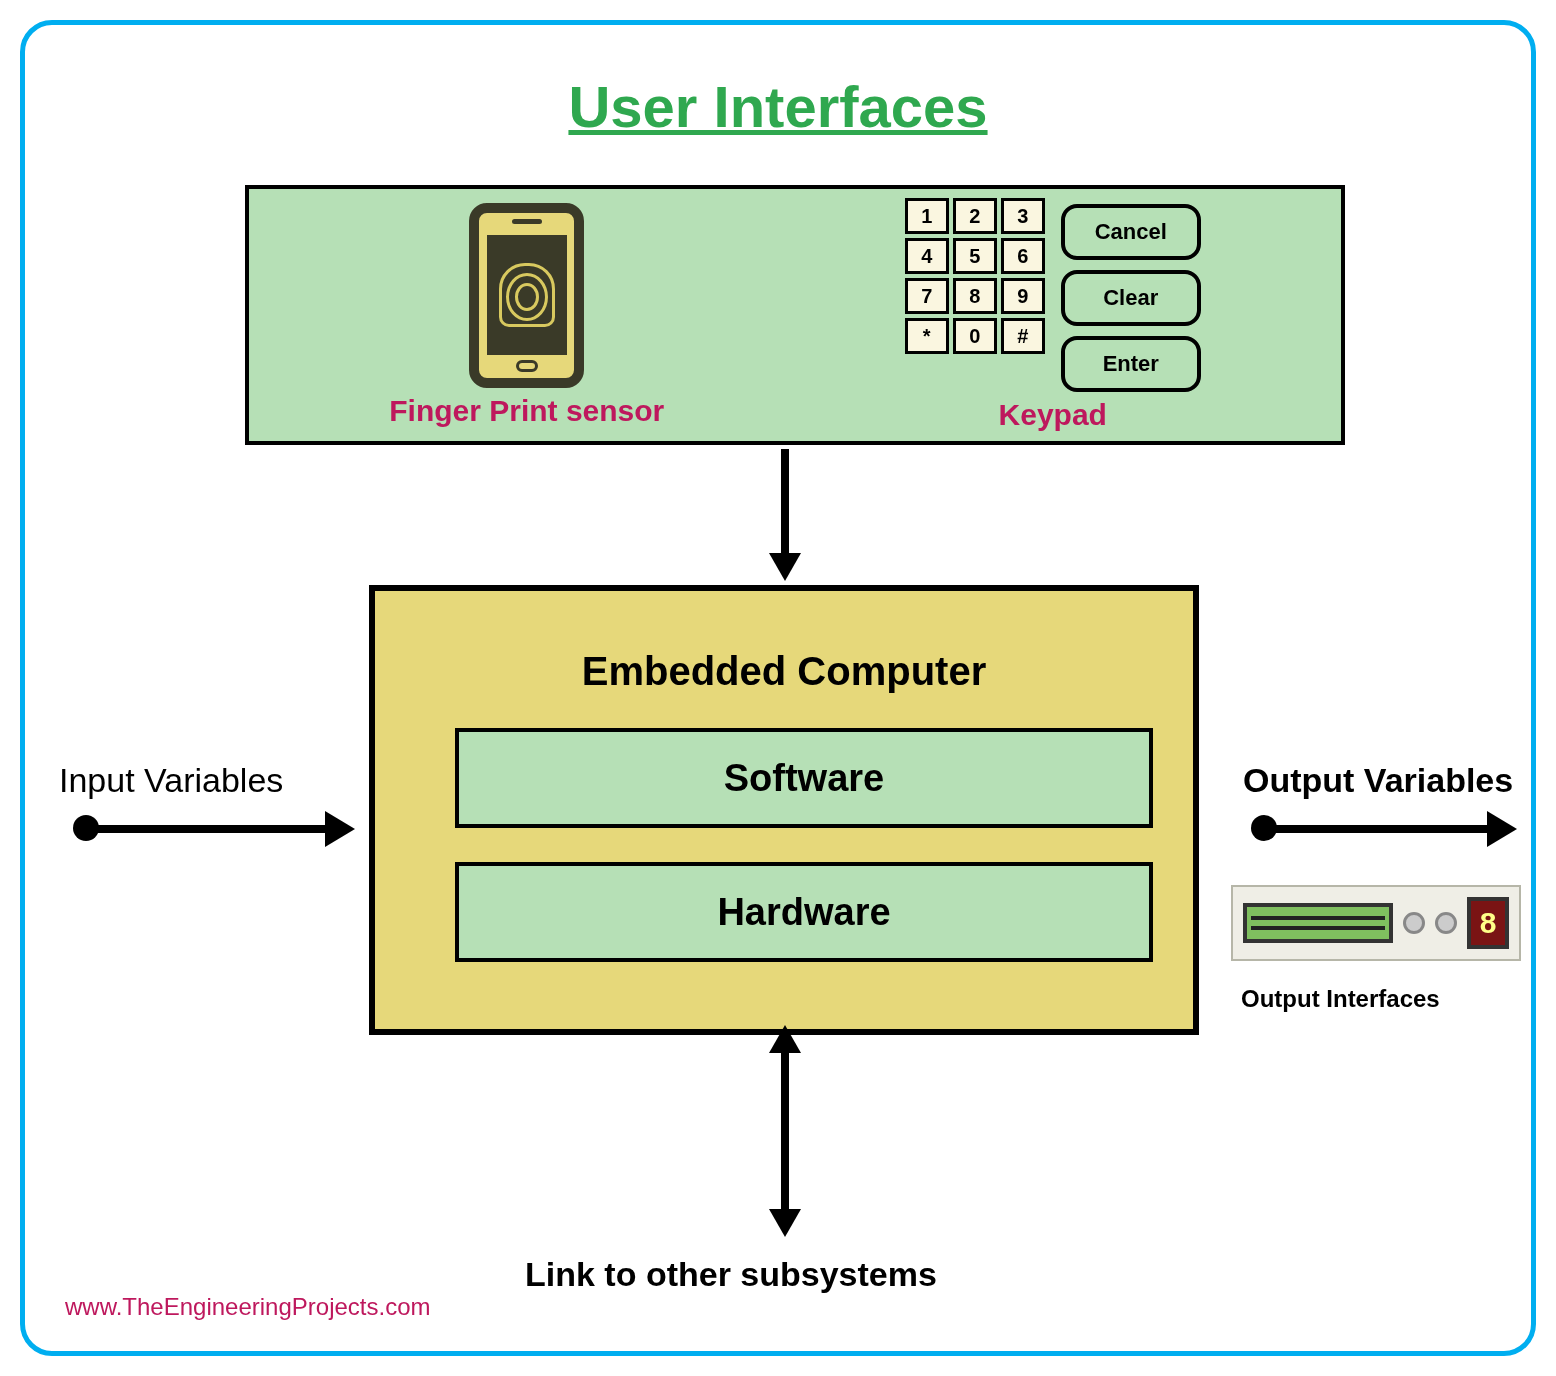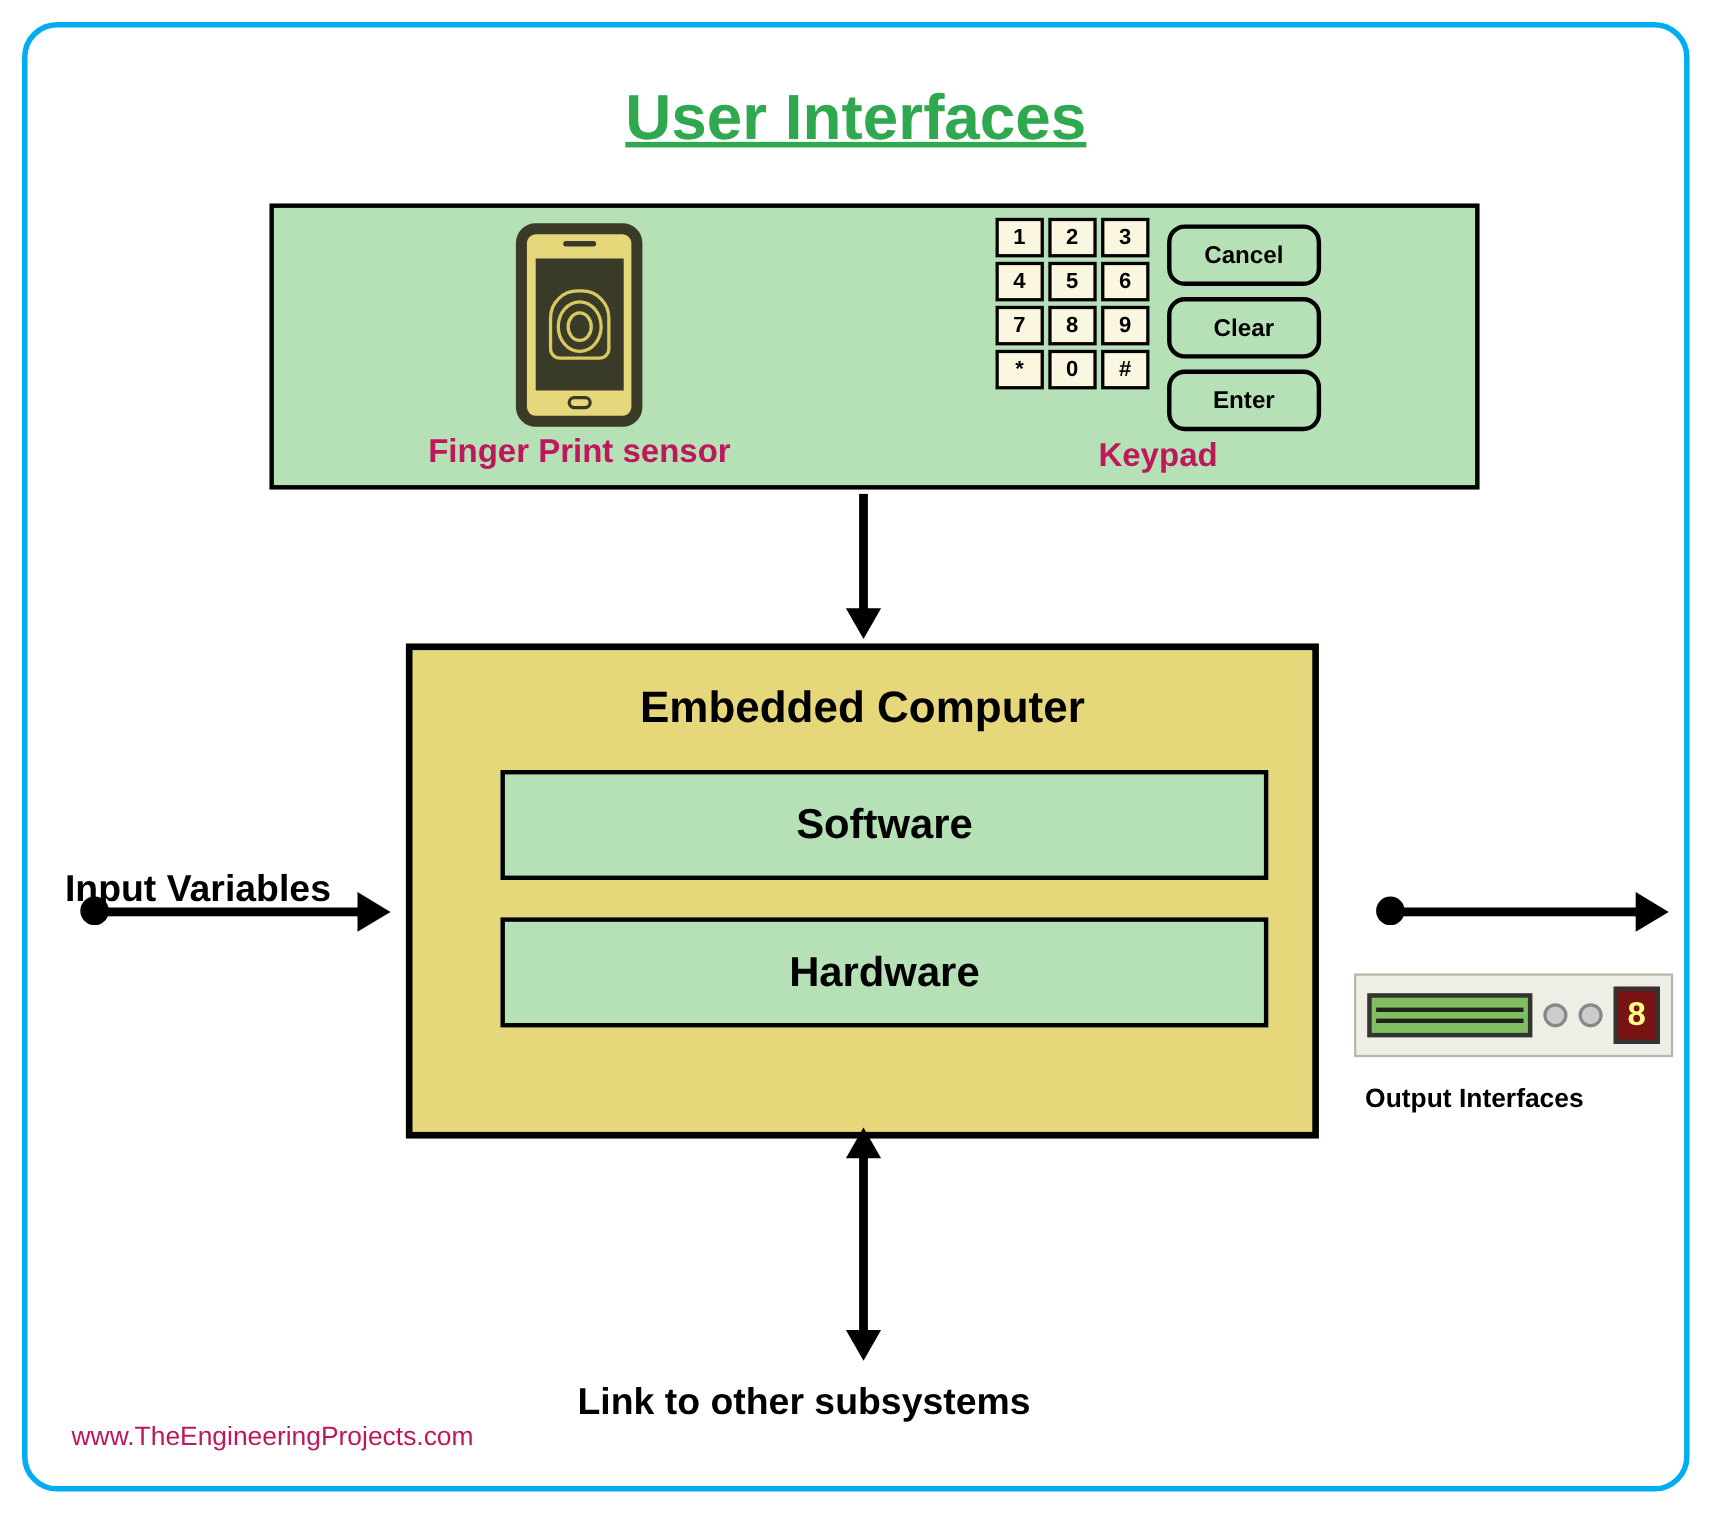--- a/index.html
+++ b/index.html
@@ -158,21 +158,21 @@
   .embedded {
     position:absolute;
     left:344px; top:560px;
     width:830px; height:450px;
     background:#e6d87a;
     border:6px solid #000;
     padding: 30px 40px 40px 40px;
     display:flex; flex-direction:column; gap:34px;
   }
   .embedded-title {
-    text-align:center; font-size:40px; font-weight:900;
+    text-align:center; font-size:40px; font-weight:900;margin-top:28px;
   }
   .layer {
     border:4px solid #000; background:#b6e0b6;
     height:100px; display:flex; align-items:center; justify-content:center;
     font-size:38px; font-weight:900;margin-left:40px;
   }
 
   
   .arrow {
     position:absolute; background:#000;
@@ -187,21 +187,21 @@
   
   .arr2 { left:756px; top:1020px; width:8px; height:170px; }
   .arr2-head-down { left:744px; top:1184px; border-left:16px solid transparent; border-right:16px solid transparent; border-top:28px solid #000; }
   .arr2-head-up { left:744px; top:1000px; border-left:16px solid transparent; border-right:16px solid transparent; border-bottom:28px solid #000; }
 
   .link-label {
     position:absolute; left:500px; top:1230px; font-size:34px; font-weight:900;
   }
 
   
-  .input-label { position:absolute; left:34px; top:736px; font-size:34px; font-weight:700;margin-top:28px; }
+  .input-label { position:absolute; left:34px; top:736px; font-size:34px; font-weight:400; }
   .in-line { position:absolute; left:60px; top:800px; width:245px; height:8px; background:#000; }
   .in-dot { position:absolute; left:48px; top:790px; width:26px; height:26px; background:#000; border-radius:50%; }
   .in-head { position:absolute; left:300px; top:786px; width:0;height:0; border-top:18px solid transparent; border-bottom:18px solid transparent; border-left:30px solid #000; }
 
   
   .output-label { position:absolute; left:1218px; top:736px; font-size:34px; font-weight:900; }
   .out-line { position:absolute; left:1238px; top:800px; width:230px; height:8px; background:#000; }
   .out-dot { position:absolute; left:1226px; top:790px; width:26px; height:26px; background:#000; border-radius:50%; }
   .out-head { position:absolute; left:1462px; top:786px; width:0;height:0; border-top:18px solid transparent; border-bottom:18px solid transparent; border-left:30px solid #000; }
 
@@ -286,20 +286,21 @@
   <div class="arrow-head arr2-head-up"></div>
   <div class="arrow arr2"></div>
   <div class="arrow-head arr2-head-down"></div>
   <div class="link-label">Link to other subsystems</div>
 
   <div class="input-label">Input Variables</div>
   <div class="in-dot"></div>
   <div class="in-line"></div>
   <div class="in-head arrow-head"></div>
 
+  <div class="output-label">Output Variables</div>
   <div class="out-dot"></div>
   <div class="out-line"></div>
   <div class="out-head arrow-head"></div>
 
   <div class="out-if">
     <div class="lcd">
       <div class="lcd-line"></div>
         <div class="lcd-line"></div>
     </div>
     <div class="knob-btn"></div>

